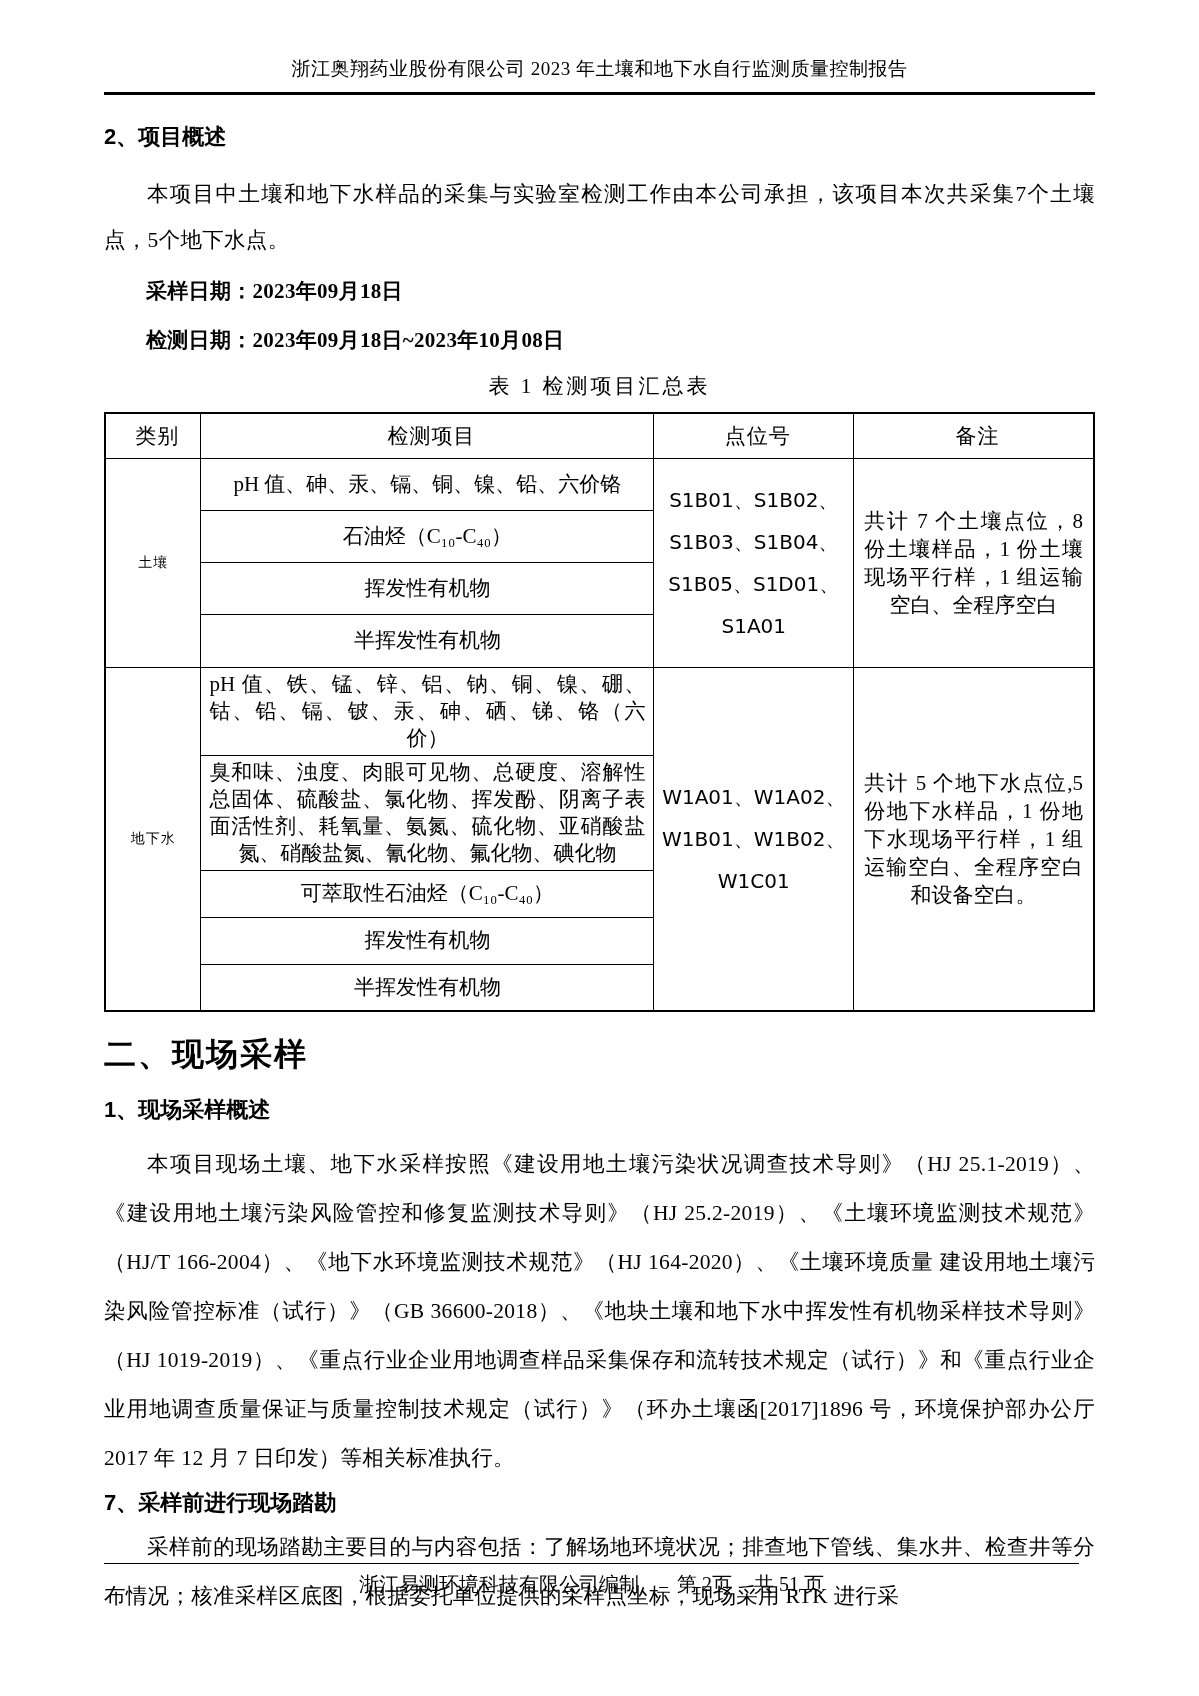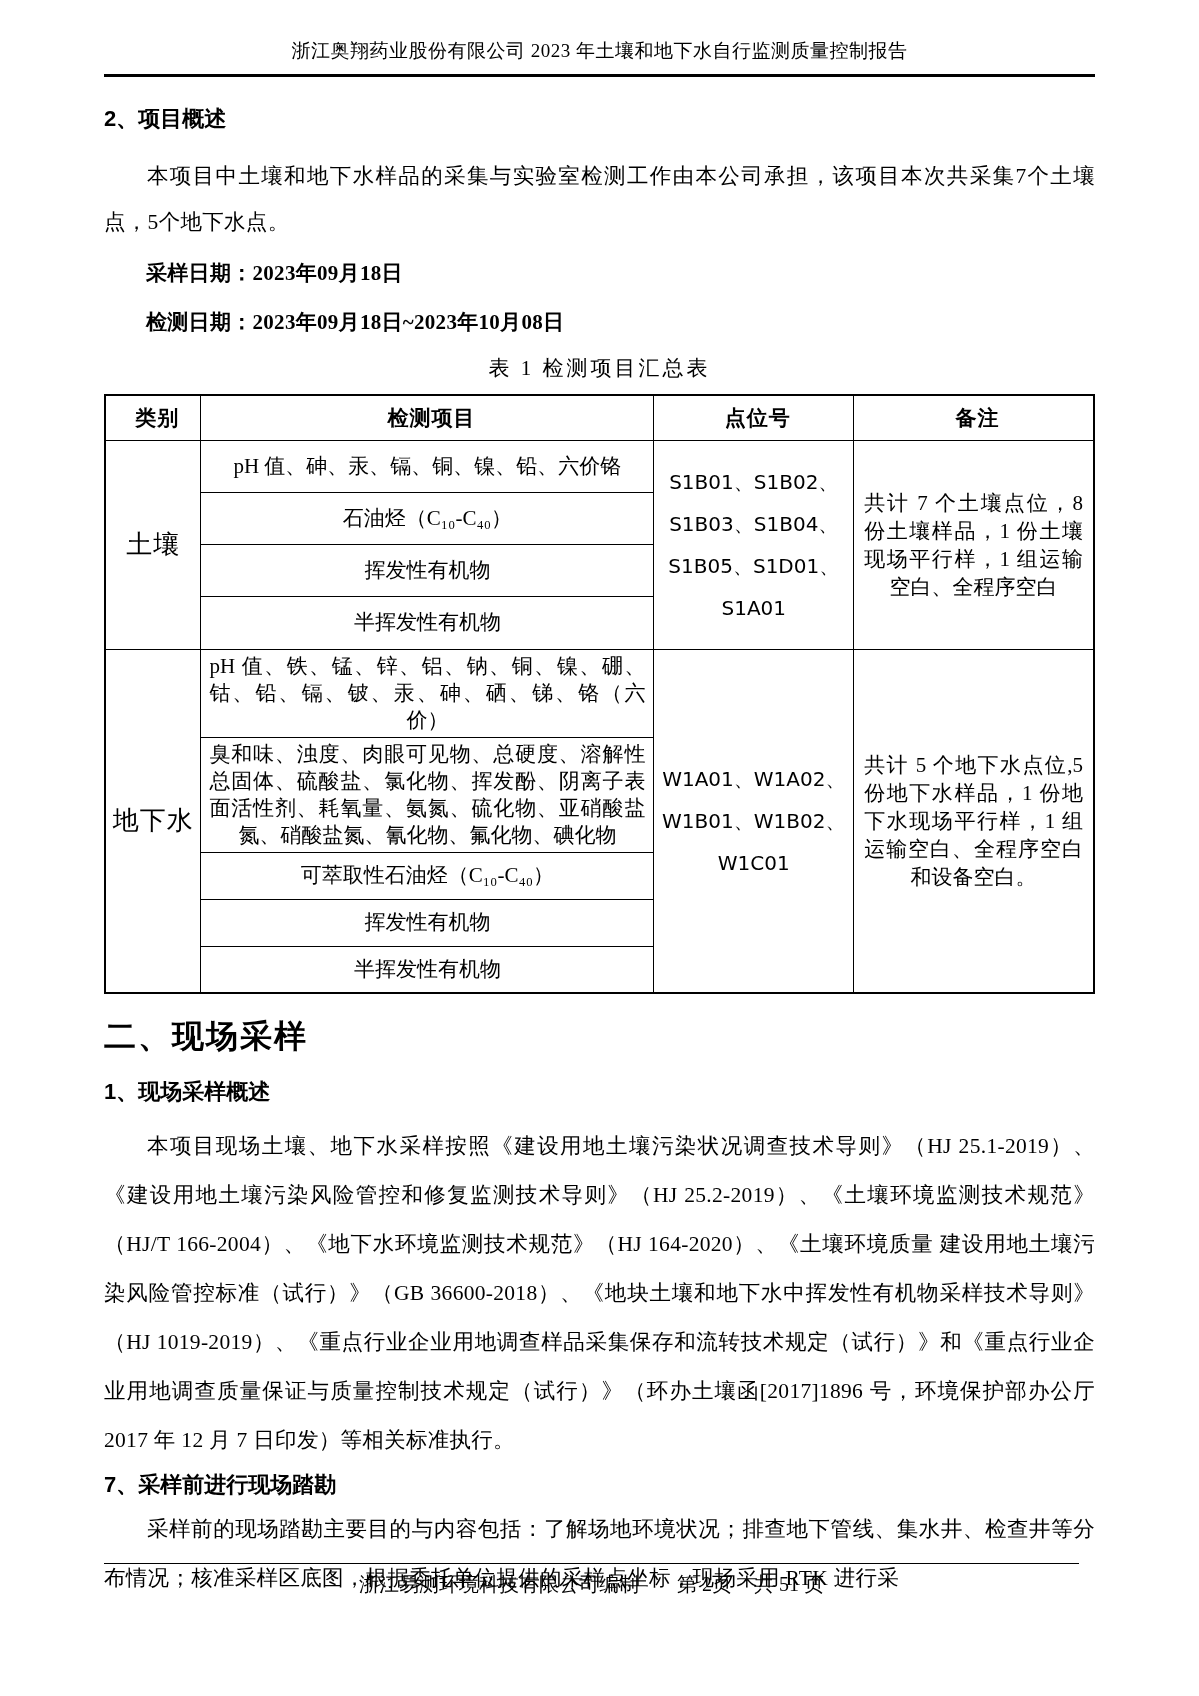--- a/index.html
+++ b/index.html
@@ -6,21 +6,21 @@
   html, body { background: #ffffff; }
   body {
     width: 1199px; height: 1696px;
     position: relative; overflow: hidden;
     color: #000;
     font-family: "Liberation Serif", "DejaVu Serif", serif;
   }
   .content { padding: 0 104px; }
 
   
-  .doc-header { padding-top: 38px; text-align: center; font-size: 19px; letter-spacing: .5px; }
+  .doc-header { padding-top: 56px; text-align: center; font-size: 19px; letter-spacing: .5px; }
   .head-rule { margin-top: 10px; border-bottom: 3px solid #000; height: 0; }
 
   
   .h-sub {
     font-family: "Liberation Sans", "DejaVu Sans", sans-serif;
     font-weight: bold; font-size: 22px; line-height: 28px; margin-top: 28px;
   }
   .h-big {
     font-family: "Liberation Sans", "DejaVu Sans", sans-serif;
     font-weight: bold; font-size: 32px; line-height: 40px; margin-top: 22px;
@@ -39,22 +39,22 @@
   .para-std { line-height: 49px; margin-top: 16px; }
   .para-recon { line-height: 49px; margin-top: 6px; }
 
   
   .tbl-title { text-align: center; font-size: 21px; letter-spacing: 3px; margin-top: 8px; line-height: 26px; }
   table.t1 {
     width: 100%; border-collapse: collapse; table-layout: fixed;
     margin-top: 13px; border: 2px solid #000;
   }
   .t1 th, .t1 td { border: 1px solid #000; font-size: 21px; }
-  .t1 th { height: 45px; font-weight: bold; text-align: center; letter-spacing: 1px; padding-left: 8px; }
-  td.cat { text-align: center; font-size: 26px; letter-spacing: 1px; }
+  .t1 th { height: 45px; font-weight: normal; text-align: center; letter-spacing: 1px; padding-left: 8px; }
+  td.cat { text-align: center; font-size: 14px; letter-spacing: 1px; }
   td.item { text-align: center; height: 47px; padding: 3px 8px; line-height: 27px; }
   td.item-multi { text-align: justify; text-align-last: center; }
   td.points {
     text-align: center; font-family: "DejaVu Sans", "Liberation Sans", sans-serif;
     font-size: 20px; line-height: 42px; padding: 20px 6px;
   }
   td.remark {
     text-align: justify; text-align-last: center;
     font-size: 21px; line-height: 28px; padding: 4px 10px;
   }

